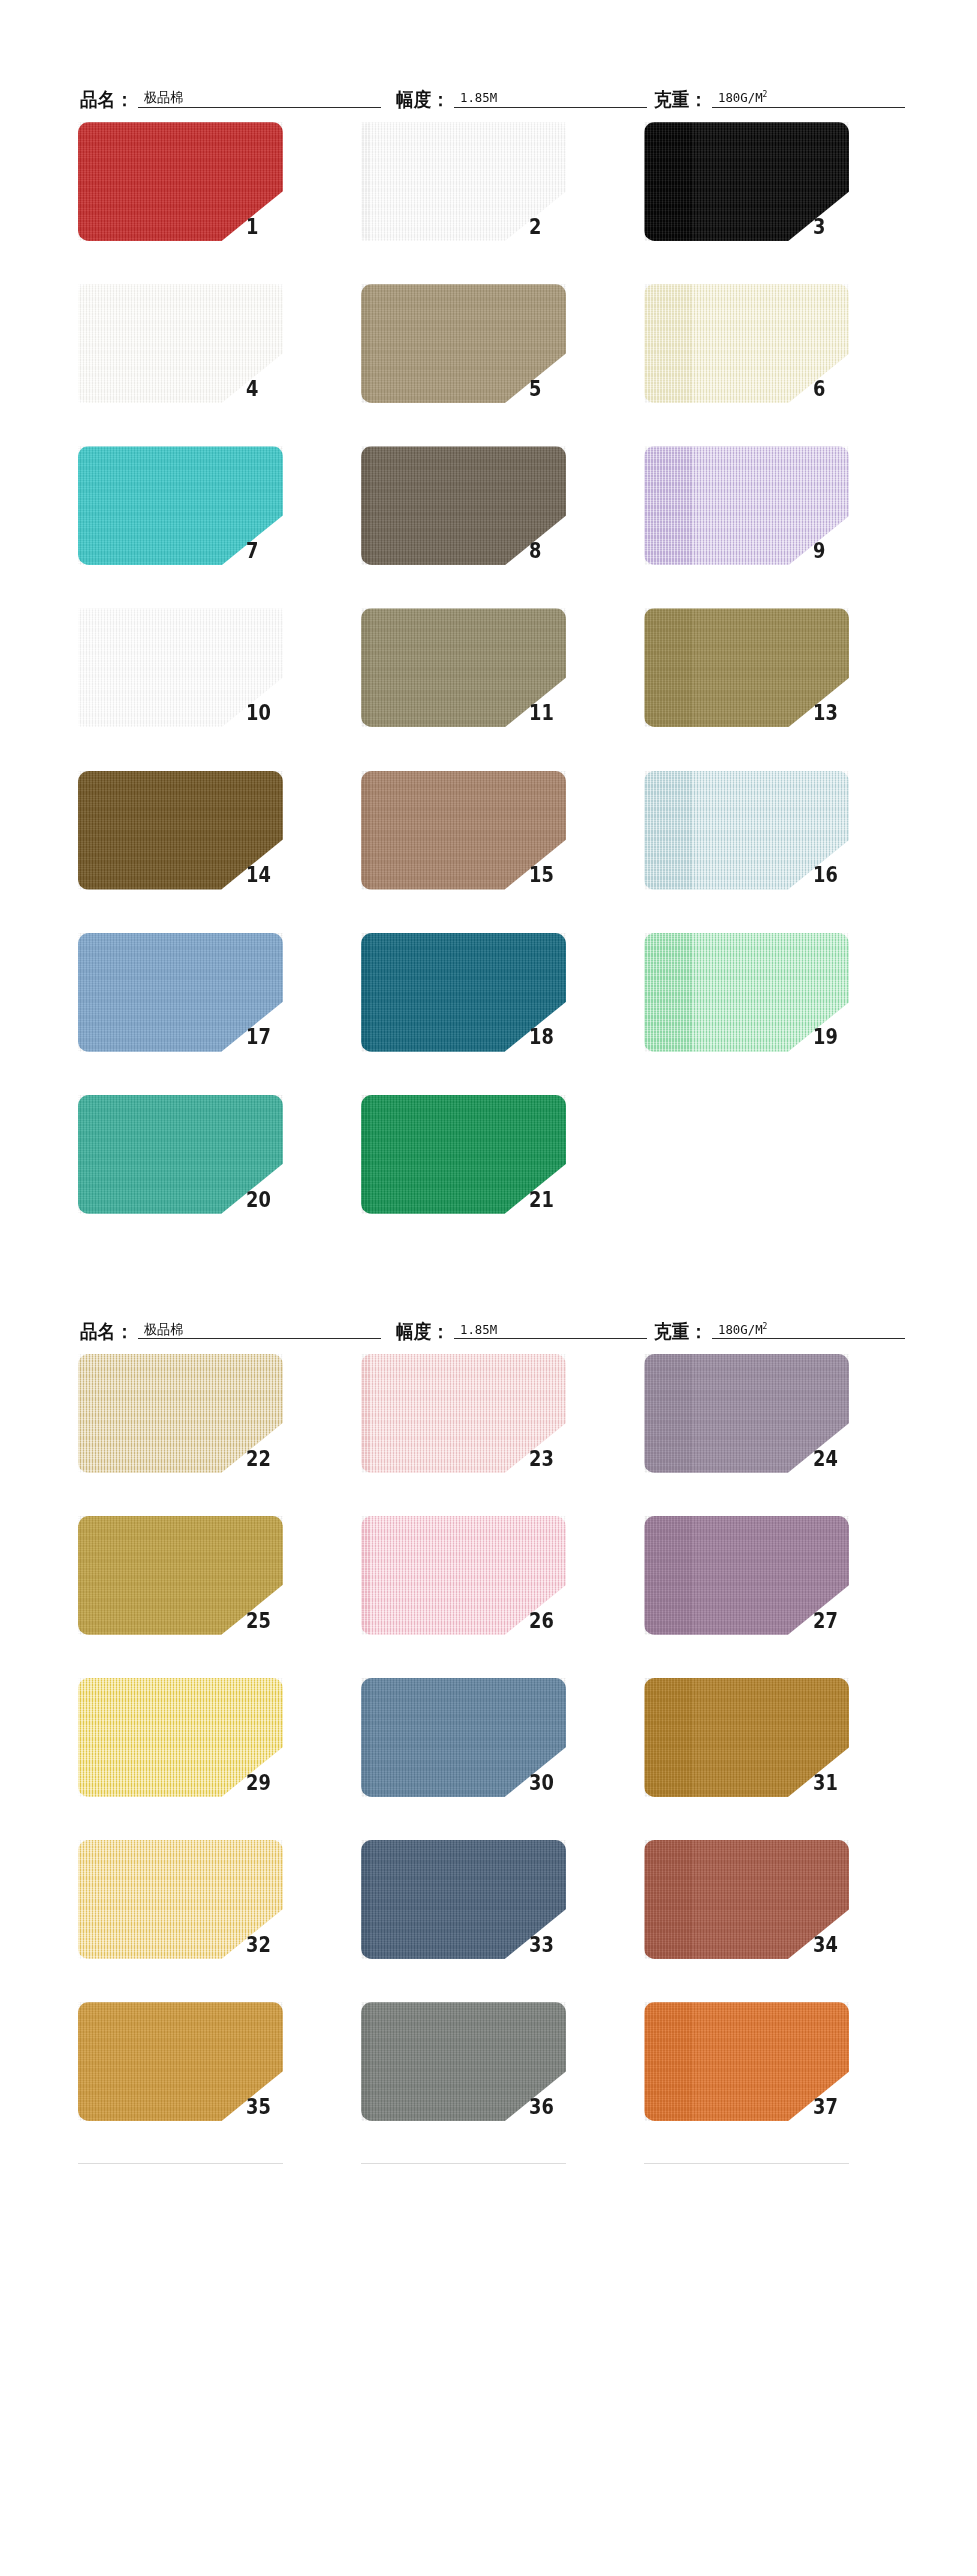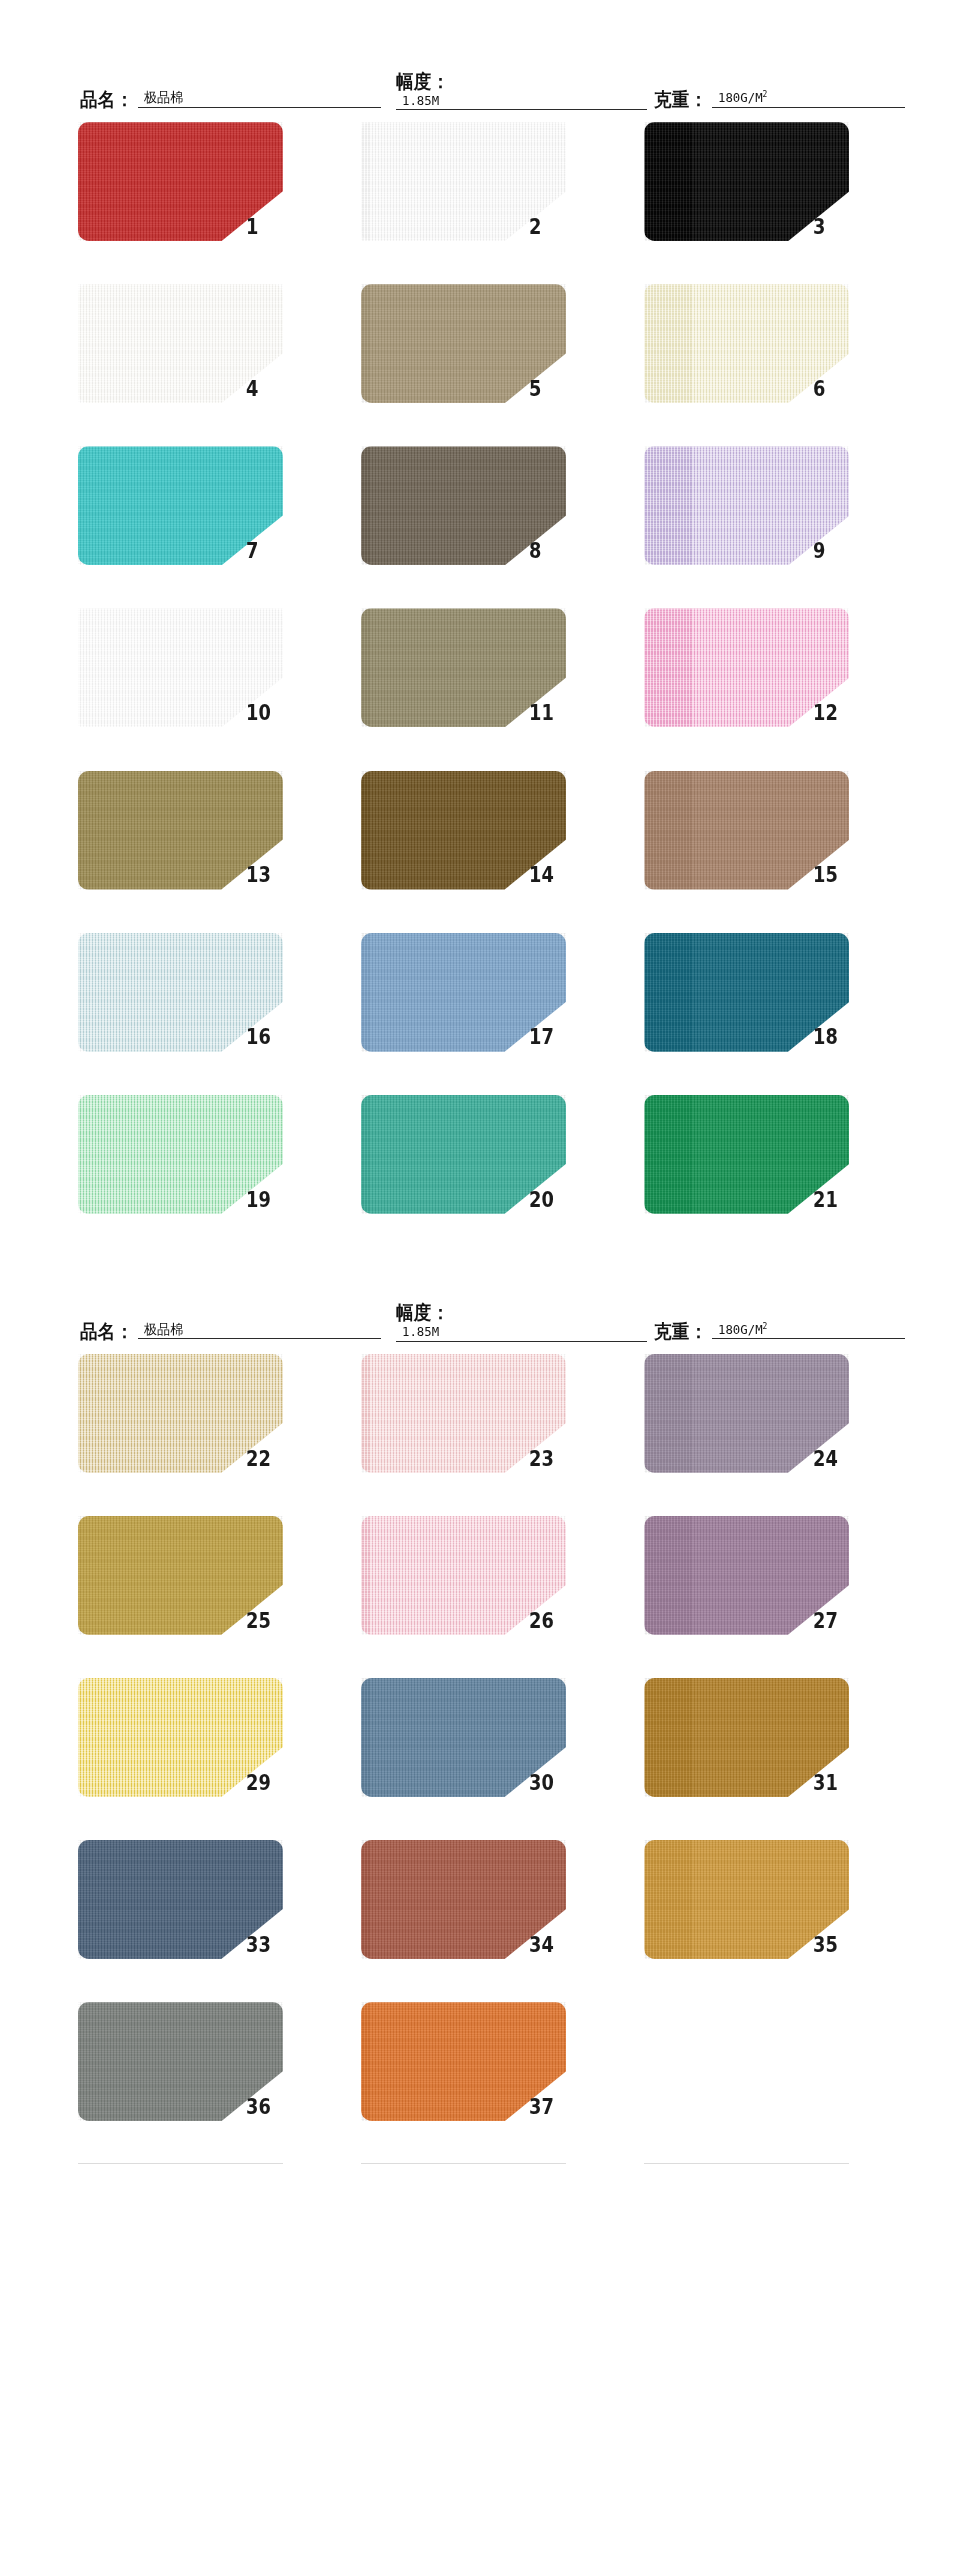--- a/index.html
+++ b/index.html
@@ -30,21 +30,21 @@
     align-items: flex-end;
     height: 50px;
   }
 
   .spec-field {
     display: flex;
     position: relative;
   }
 
   .spec-field.f-name  { width: 321px; }
-  .spec-field.f-width { width: 268px; margin-left: 15px; flex-direction: column; }
+  .spec-field.f-width { width: 268px; margin-left: 15px; }
   .spec-field.f-gsm   { width: 268px; margin-left: 7px; }
 
   .spec-label {
     font-family: "DejaVu Sans", sans-serif;
     font-weight: bold;
     font-size: 19px;
     line-height: 20.7px;
     letter-spacing: 0.4px;
     color: #121212;
     white-space: nowrap;
@@ -244,24 +244,20 @@
       </div>
       <div class="swatch-cell">
         <div class="swatch light" style="background-color: rgb(252, 252, 252);"></div>
         <div class="swatch-num">10</div>
       </div>
       <div class="swatch-cell">
         <div class="swatch" style="background-color: rgb(148, 140, 107);"></div>
         <div class="swatch-num">11</div>
       </div>
       <div class="swatch-cell">
-        <div class="swatch light" style="background-color: rgb(248, 168, 210);"></div>
-        <div class="swatch-num">12</div>
-      </div>
-      <div class="swatch-cell">
         <div class="swatch" style="background-color: rgb(155, 139, 82);"></div>
         <div class="swatch-num">13</div>
       </div>
       <div class="swatch-cell">
         <div class="swatch" style="background-color: rgb(111, 84, 34);"></div>
         <div class="swatch-num">14</div>
       </div>
       <div class="swatch-cell">
         <div class="swatch" style="background-color: rgb(168, 131, 106);"></div>
         <div class="swatch-num">15</div>
@@ -346,20 +342,24 @@
       </div>
       <div class="swatch-cell">
         <div class="swatch" style="background-color: rgb(97, 131, 159);"></div>
         <div class="swatch-num">30</div>
       </div>
       <div class="swatch-cell">
         <div class="swatch" style="background-color: rgb(178, 129, 42);"></div>
         <div class="swatch-num">31</div>
       </div>
       <div class="swatch-cell">
+        <div class="swatch light" style="background-color: rgb(240, 205, 101);"></div>
+        <div class="swatch-num">32</div>
+      </div>
+      <div class="swatch-cell">
         <div class="swatch" style="background-color: rgb(74, 96, 121);"></div>
         <div class="swatch-num">33</div>
       </div>
       <div class="swatch-cell">
         <div class="swatch" style="background-color: rgb(167, 90, 71);"></div>
         <div class="swatch-num">34</div>
       </div>
       <div class="swatch-cell">
         <div class="swatch" style="background-color: rgb(207, 154, 61);"></div>
         <div class="swatch-num">35</div>

